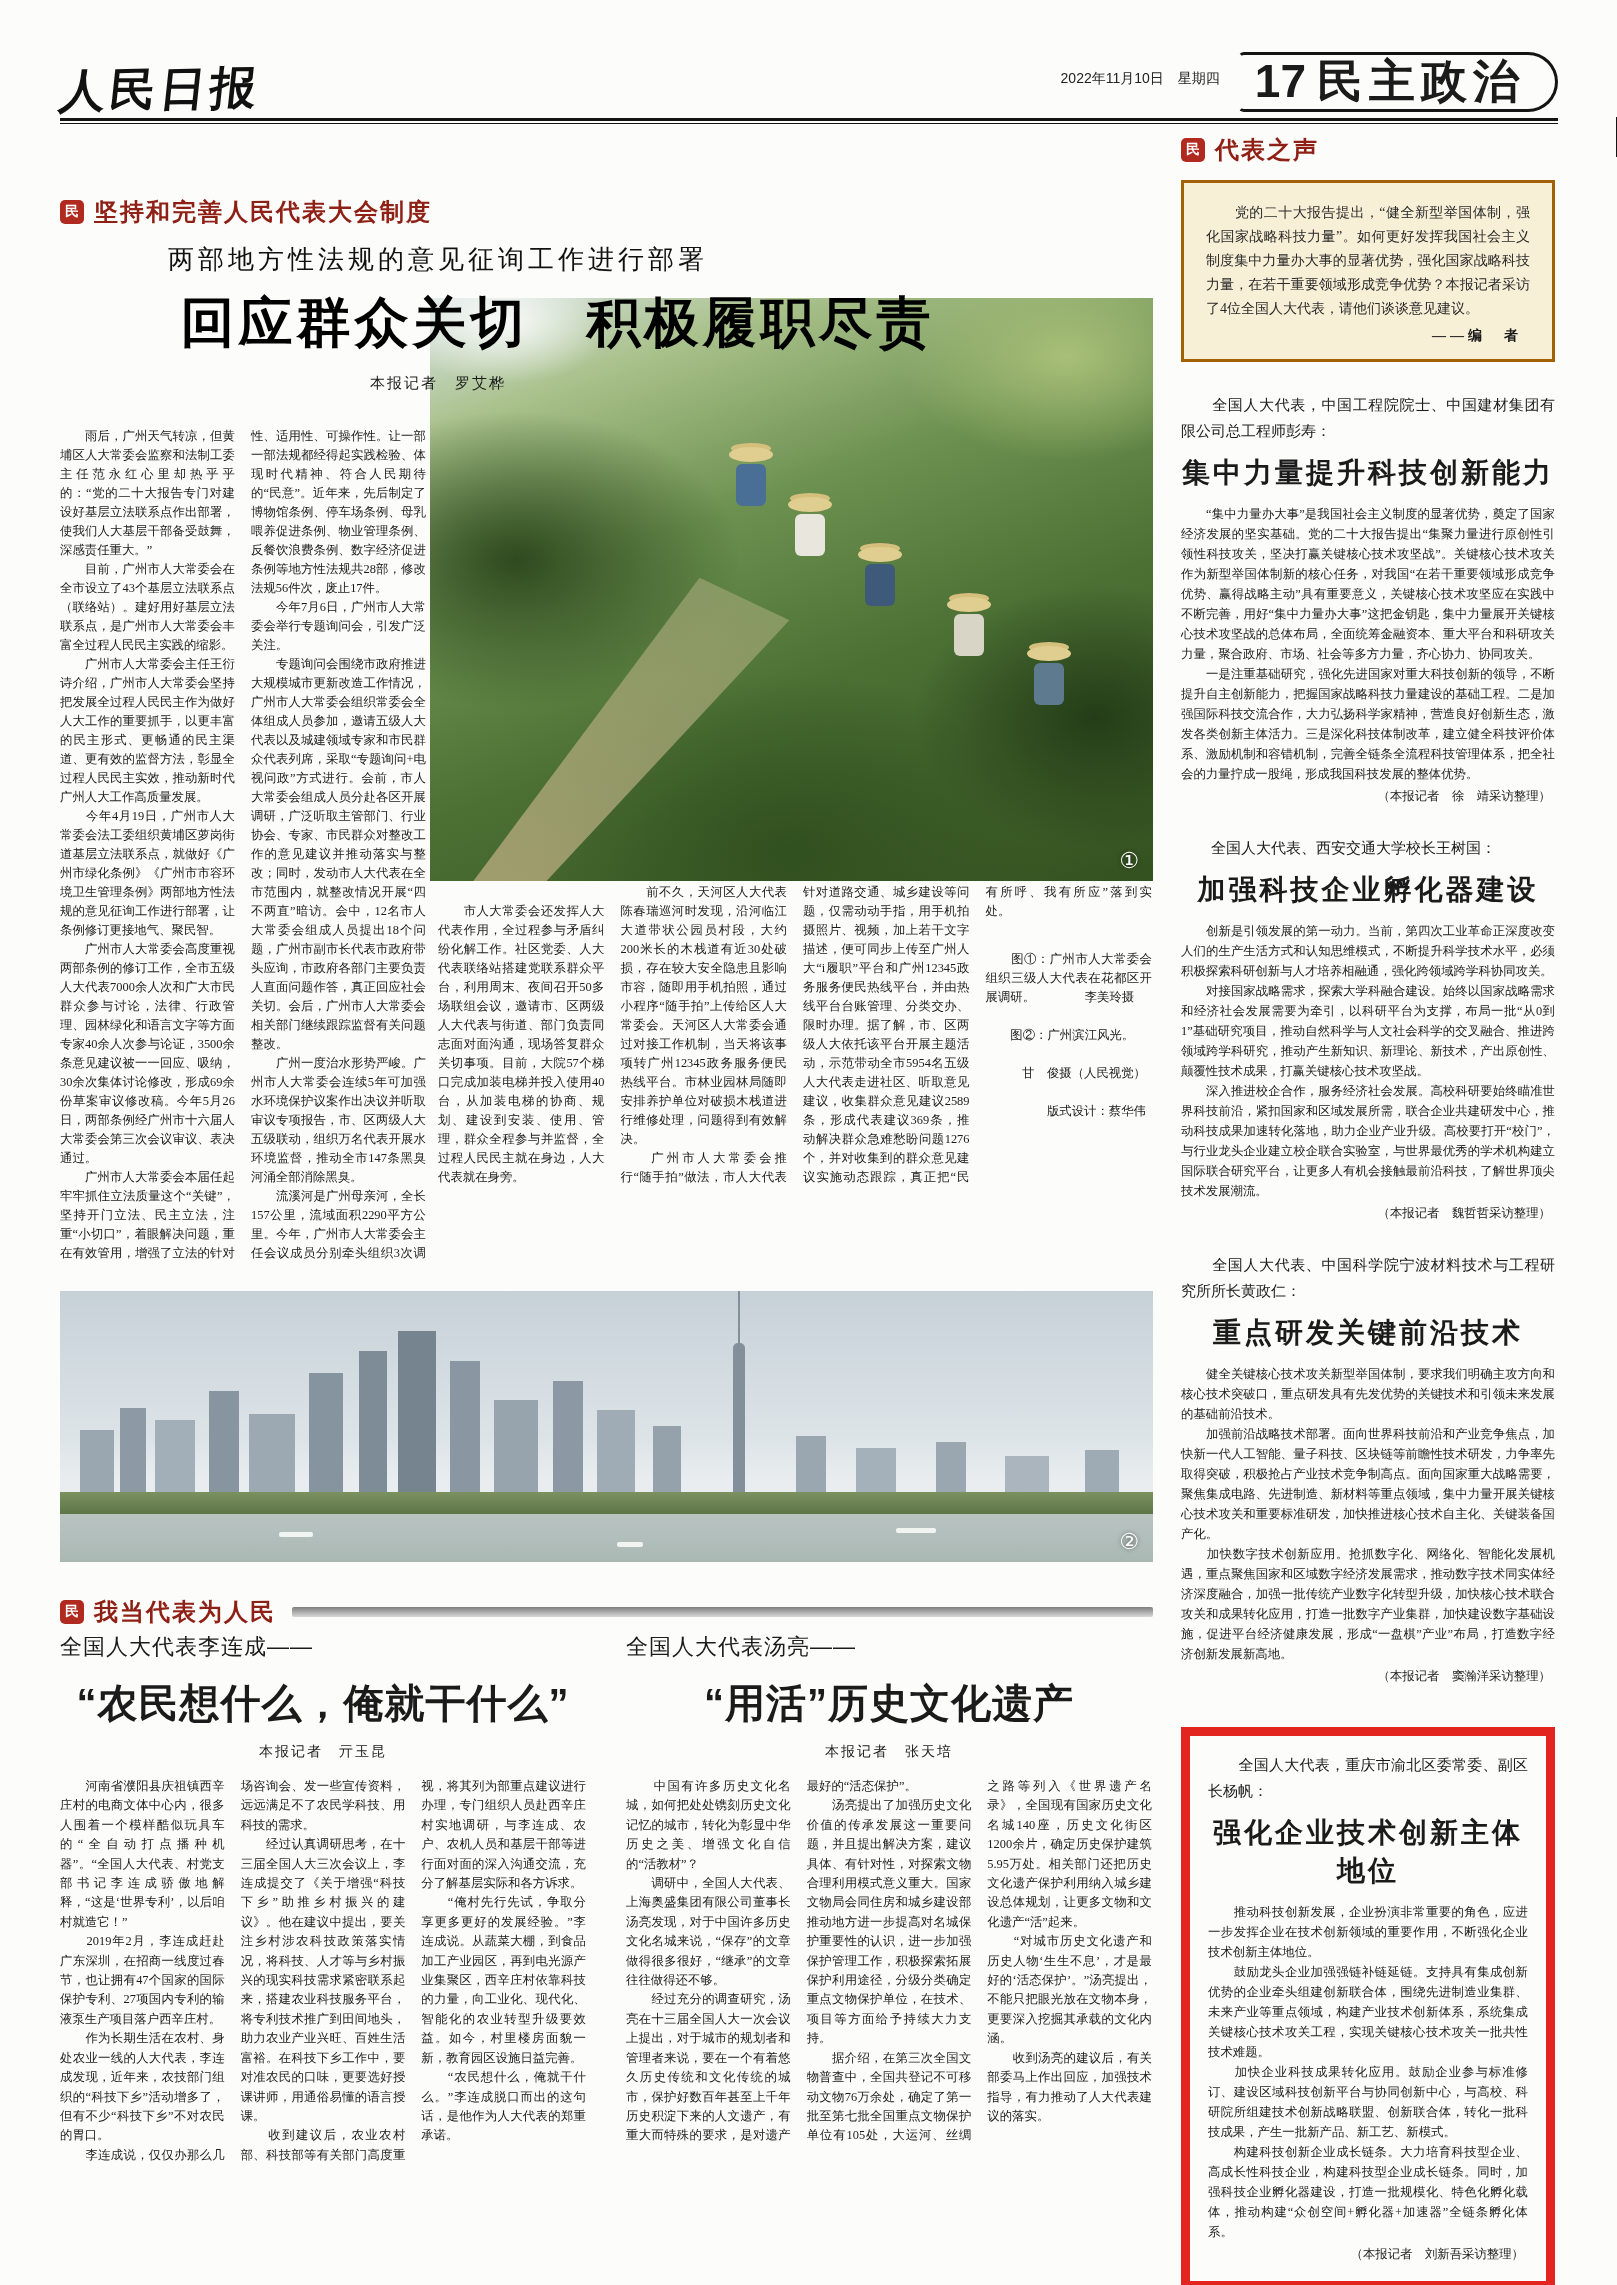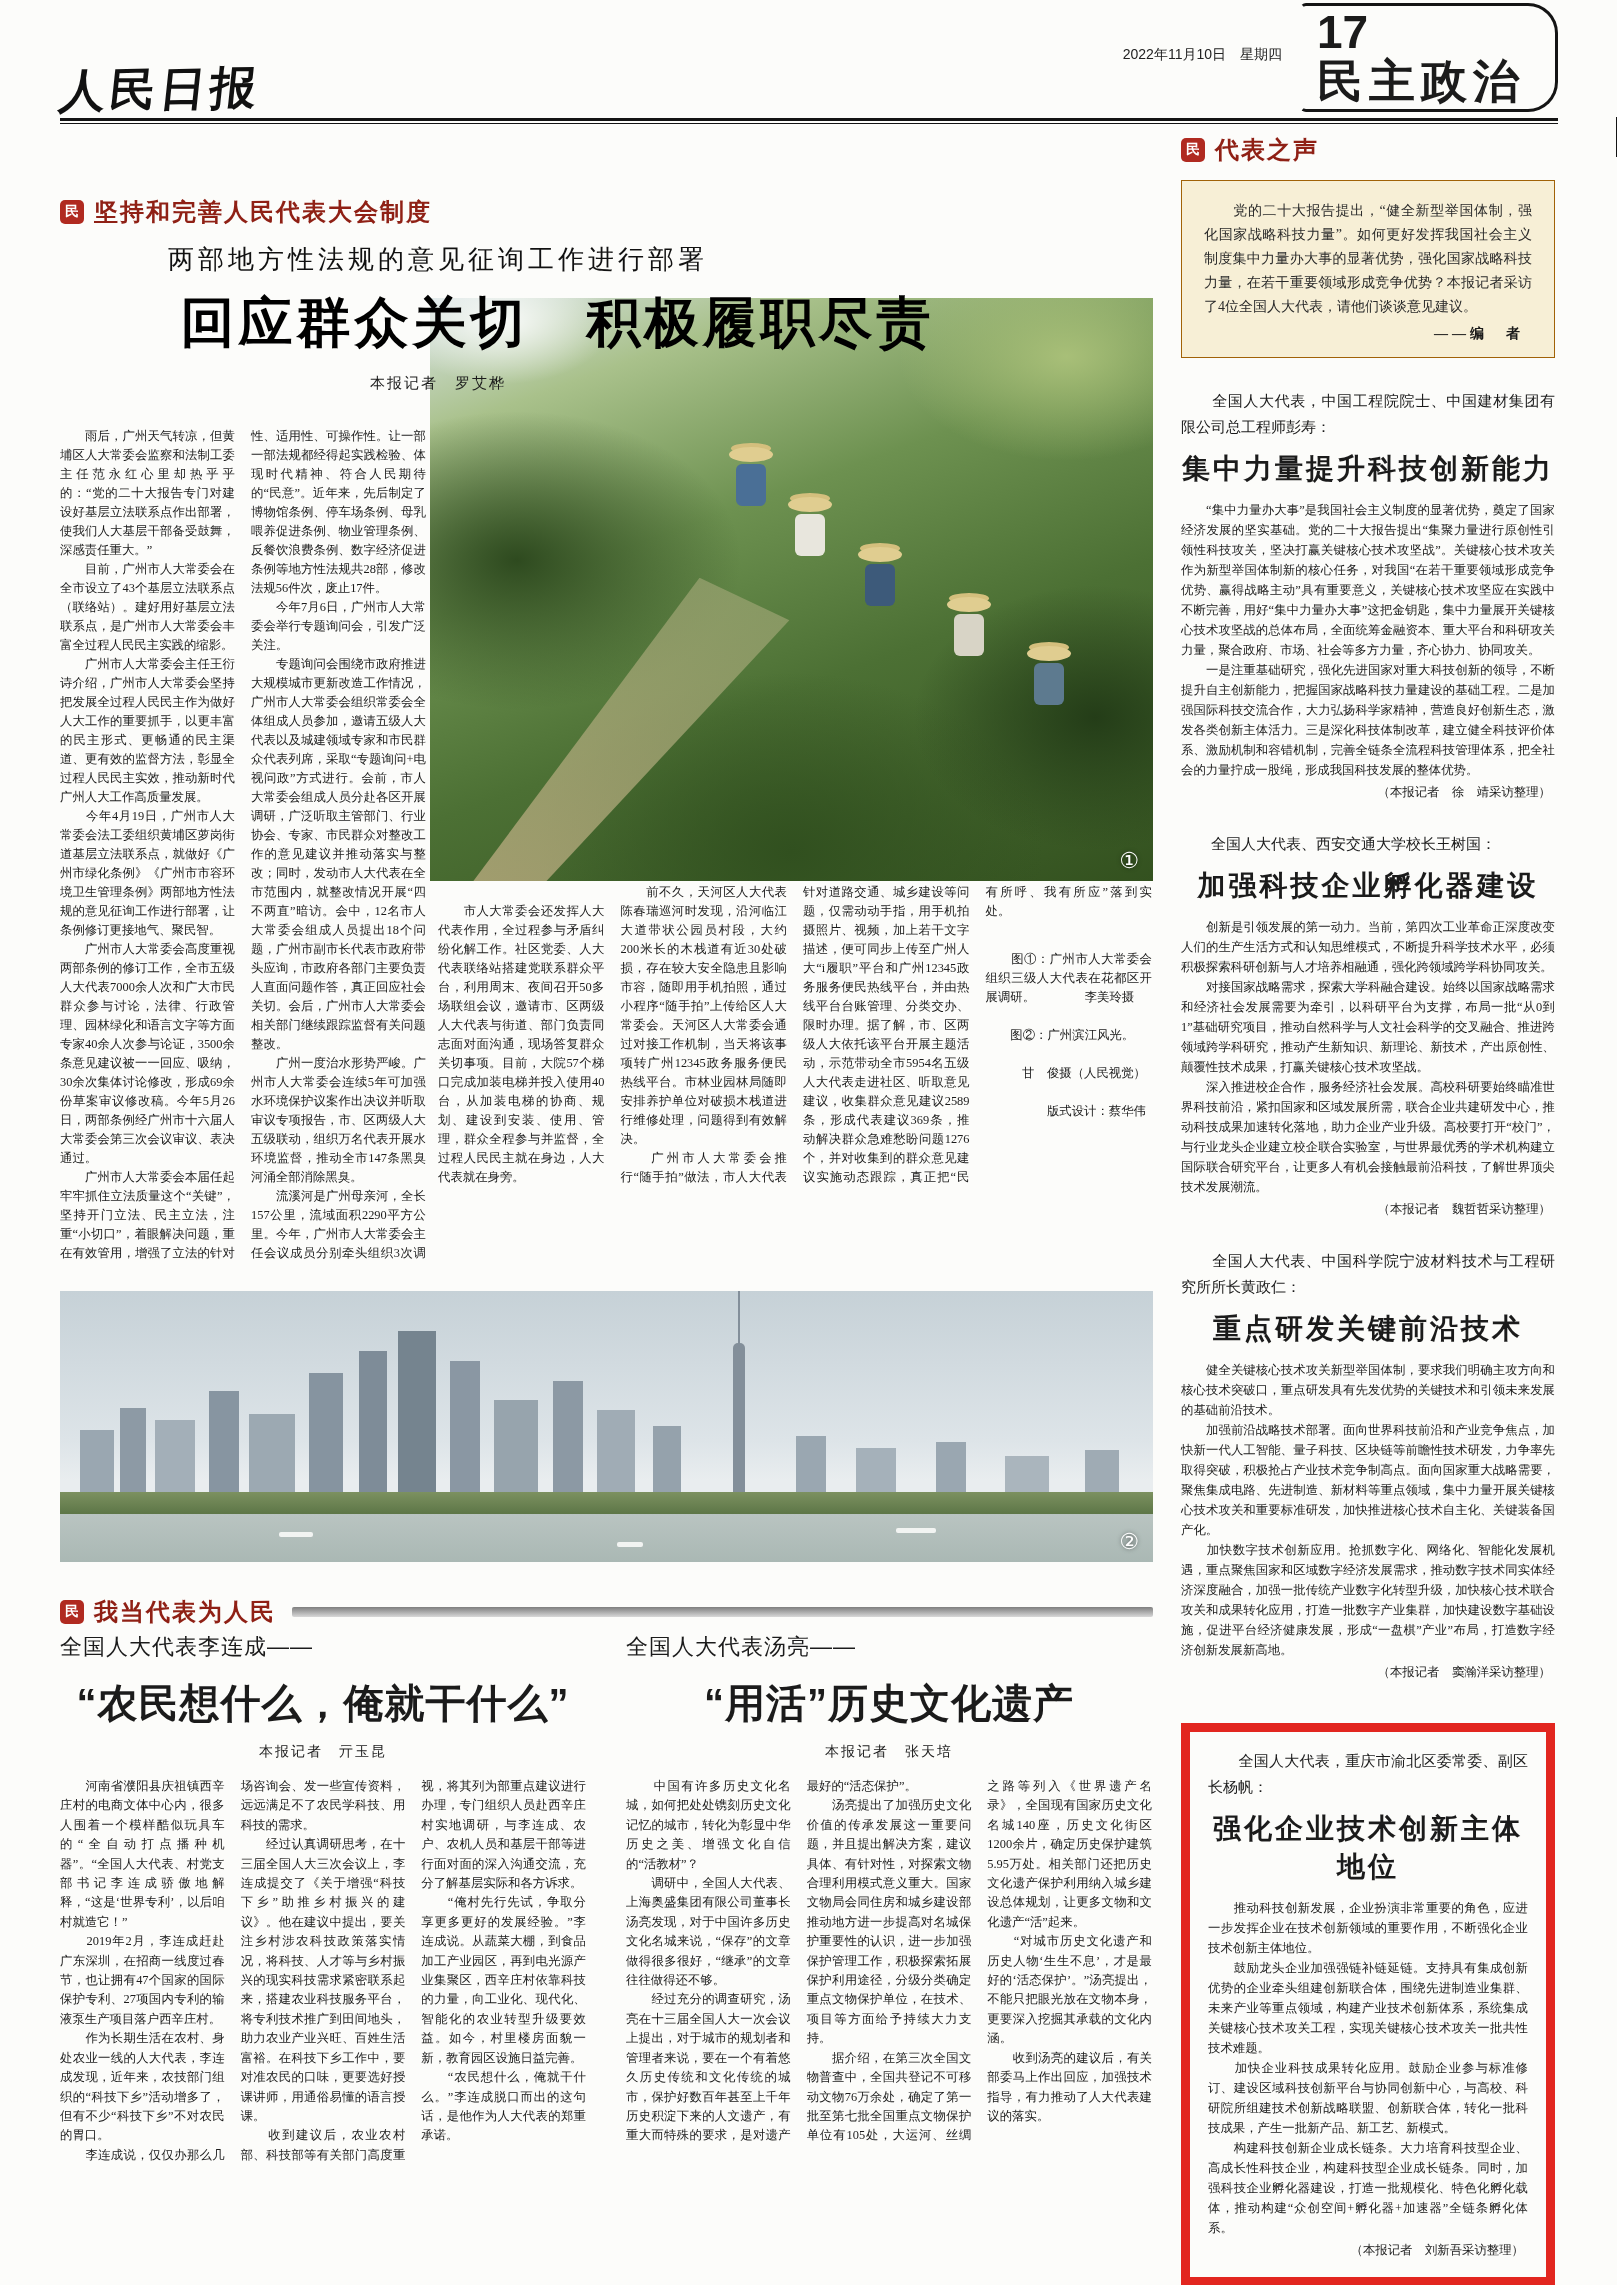--- a/index.html
+++ b/index.html
@@ -5,21 +5,21 @@
   * { margin:0; padding:0; box-sizing:border-box; }
   html,body { width:1618px; height:2286px; background:#f6f6f2; }
   body { font-family:"Liberation Serif","DejaVu Serif",serif; color:#1b1b1b; }
   .page { position:relative; width:1618px; height:2286px; background:#fcfcfa; padding:38px 60px 0 60px; overflow:hidden; }
 
   
   .header { position:relative; display:flex; align-items:flex-end; height:74px; }
   .masthead { font-family:"DejaVu Serif","Liberation Serif",serif; font-weight:900; font-size:46px; letter-spacing:4px; transform:skewX(-7deg) rotate(-1deg); color:#111; line-height:1; }
   .header-right { margin-left:auto; display:flex; align-items:center; gap:18px; }
   .pub-date { font-size:14px; font-family:"Liberation Sans","DejaVu Sans",sans-serif; color:#222; padding-bottom:6px; white-space:nowrap; }
-  .page-box { border:3px solid #141414; border-left-color:transparent; border-radius:6px 30px 30px 6px; padding:2px 30px 4px 14px; display:flex; align-items:baseline; gap:0;flex-direction:column; }
+  .page-box { border:3px solid #141414; border-left-color:transparent; border-radius:6px 30px 30px 6px; padding:2px 30px 4px 14px; display:flex; align-items:baseline; gap:11px; }
   .page-num { font-family:"Liberation Sans","DejaVu Sans",sans-serif; font-weight:700; font-size:46px; line-height:1.05; }
   .page-section { font-family:"Liberation Sans","DejaVu Sans",sans-serif; font-weight:700; font-size:46px; letter-spacing:6px; line-height:1.05; }
   .rules { margin-top:6px; border-top:3px solid #141414; border-bottom:1px solid #141414; height:6px; }
   .right-tick { position:absolute; right:0; top:117px; width:2px; height:40px; background:#141414; }
 
   
   .content { display:flex; gap:28px; }
   .main-left { position:relative; width:1093px; flex:0 0 1093px; }
   .sidebar { width:374px; flex:0 0 374px; }
 
@@ -70,21 +70,21 @@
   .bottom-section { margin-top:34px; }
   .bottom-articles { display:flex; gap:40px; margin-top:4px; }
   .b-article { width:526px; }
   .b-lead { font-family:"Liberation Sans","DejaVu Sans",sans-serif; font-size:22px; letter-spacing:1px; }
   .b-title { text-align:center; font-family:"Liberation Sans","DejaVu Sans",sans-serif; font-weight:900; font-size:40px; letter-spacing:1px; margin-top:14px; }
   .b-byline { text-align:center; font-size:14px; margin-top:12px; letter-spacing:2px; }
   .b-body { margin-top:16px; height:490px; column-count:3; column-gap:16px; font-size:12.4px; line-height:19.4px; text-align:justify; white-space:pre-line; overflow:hidden; }
 
   
   .sb-kicker { margin-top:10px; }
-  .editor-box { margin-top:14px; background:#f7efd6; border:1px solid #a16207; padding:18px 22px 14px; }
+  .editor-box { margin-top:14px; background:#f7efd6; border:3px solid #a16207; padding:18px 22px 14px; }
   .editor-text { font-size:14px; line-height:24px; text-align:justify; white-space:pre-line; color:#2a2a2a; }
   .editor-sign { text-align:right; font-size:14px; font-weight:700; letter-spacing:4px; margin-top:6px; padding-right:8px; }
   .sb-article { margin-top:30px; }
   .sb-lead { font-size:15px; line-height:26px; white-space:pre-line; text-align:justify; }
   .sb-headline { text-align:center; font-family:"Liberation Sans","DejaVu Sans",sans-serif; font-weight:700; font-size:28px; letter-spacing:3px; margin-top:10px; }
   .sb-body { margin-top:12px; font-size:12.4px; line-height:20px; text-align:justify; white-space:pre-line; }
   .sb-sign { text-align:right; font-size:12.4px; margin-top:4px; padding-right:4px; }
   .red-box { margin-top:42px; border:9px solid #e2261f; padding:16px 18px 18px; }
   .red-box .sb-article { margin-top:0; }
 </style>

